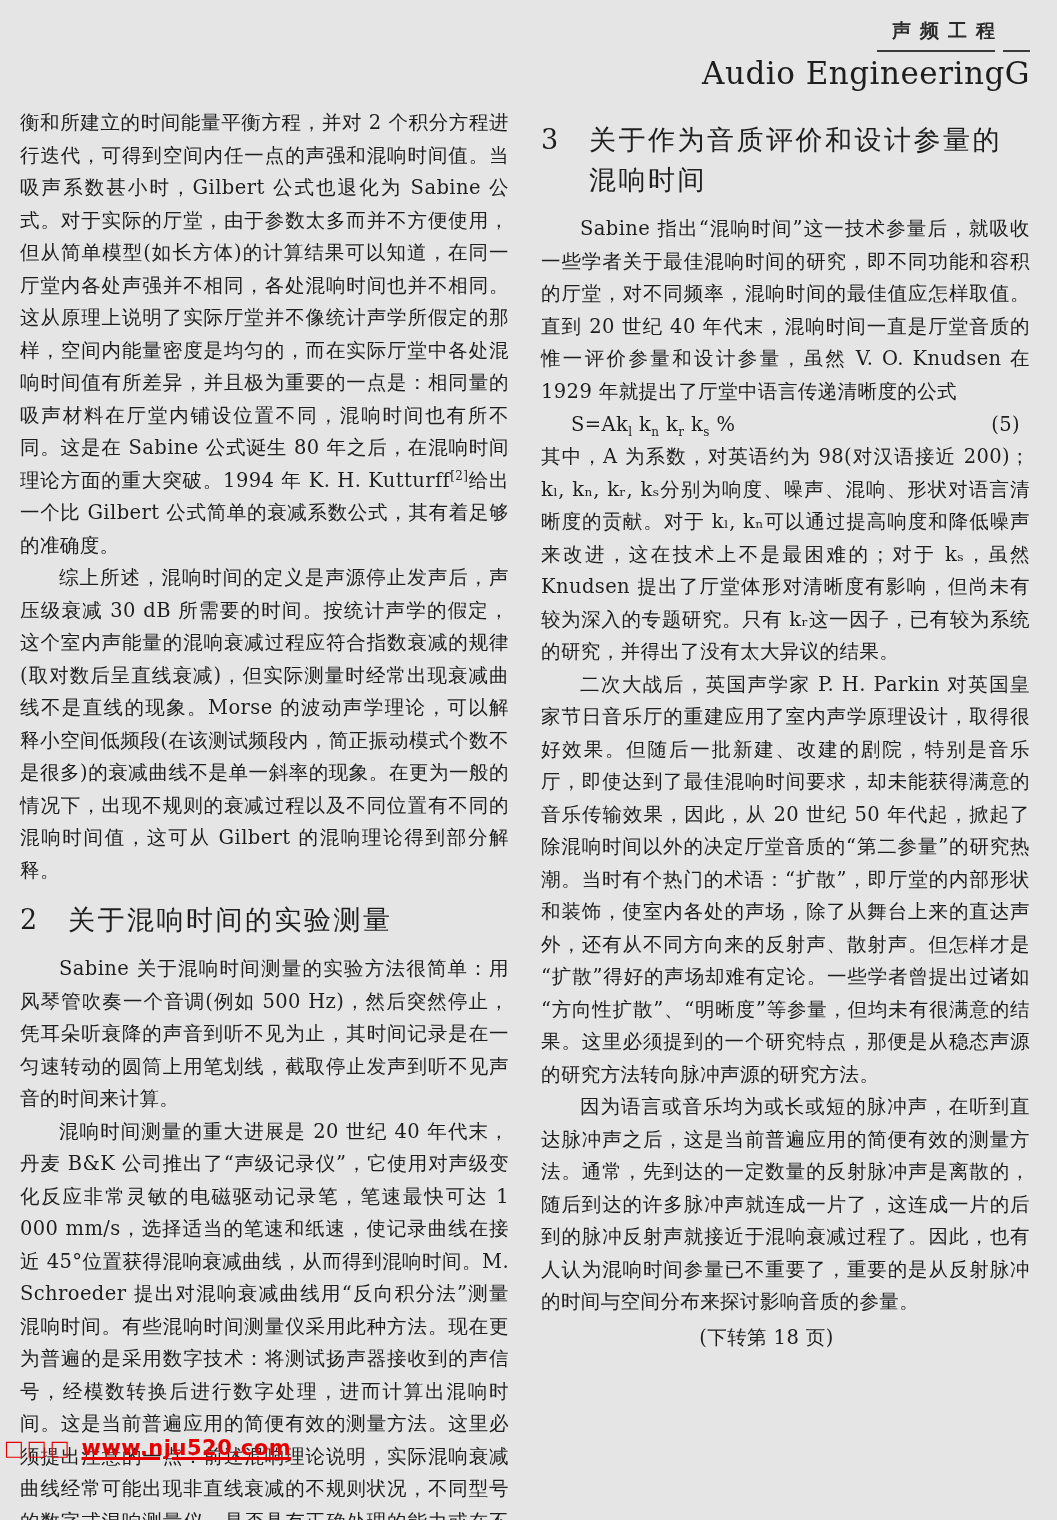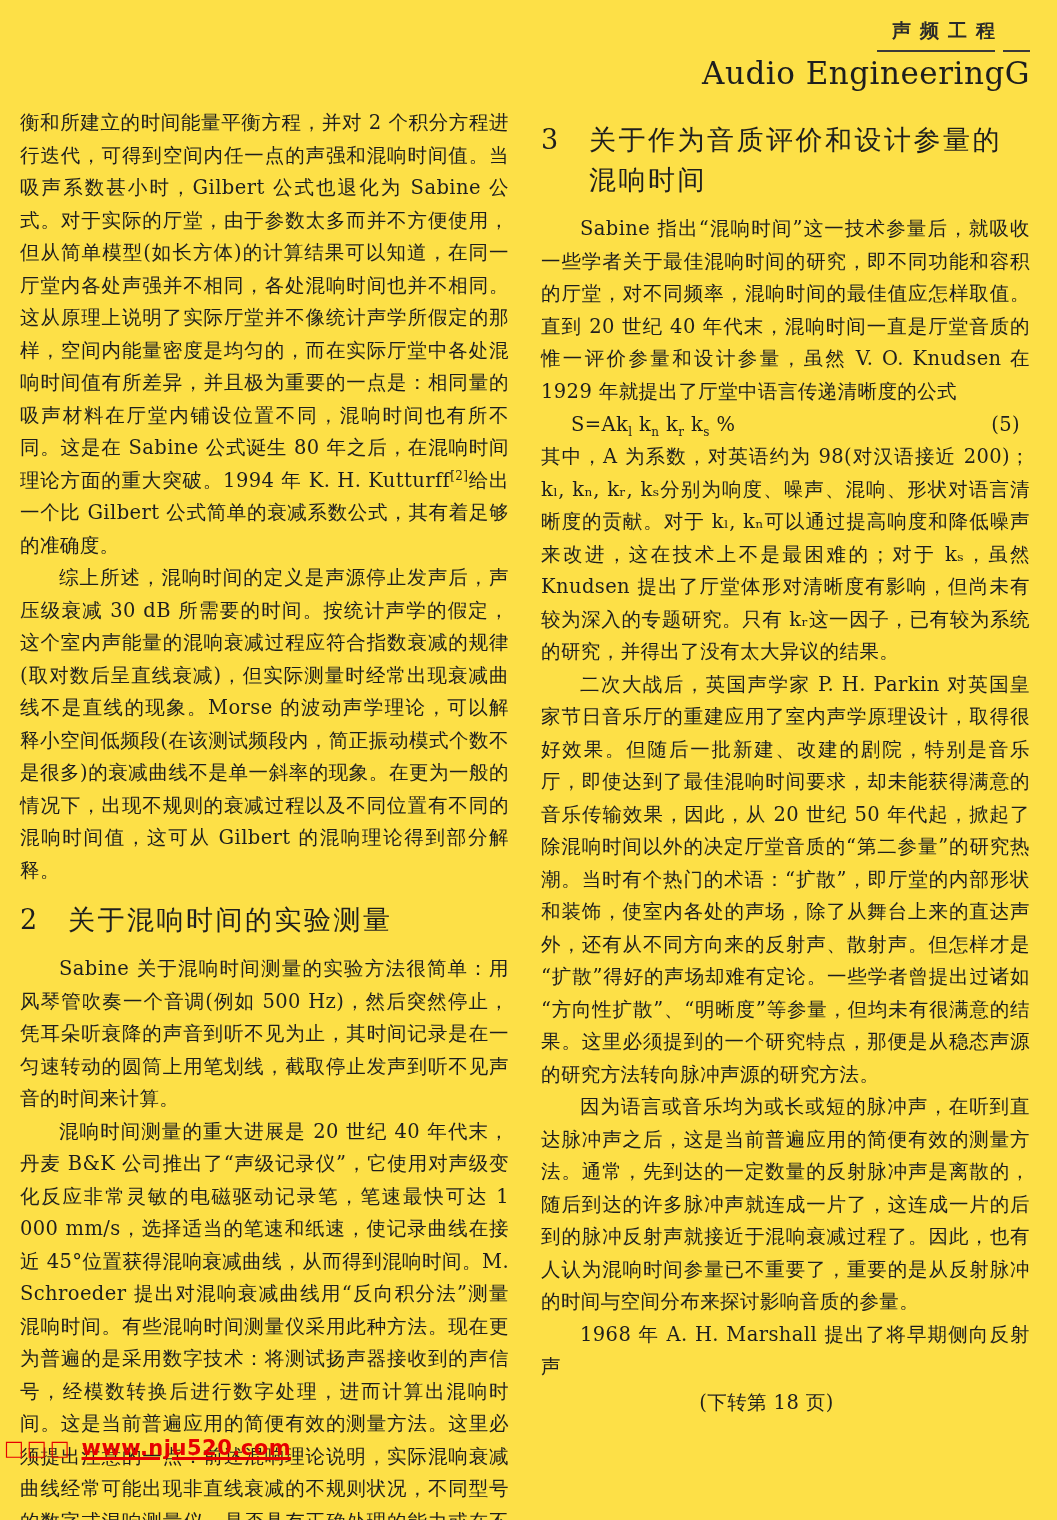--- a/index.html
+++ b/index.html
@@ -1,19 +1,19 @@
 <!DOCTYPE html>
 <html lang="zh"><head>
 <meta charset="utf-8">
 <style>
   html,body{margin:0;padding:0;background:#ffffff;}
   .page{
     position:relative;
     width:1057px;height:1520px;
-    background:#fde047;
+    background:#e5e5e5;
     box-sizing:border-box;
     padding:0 27px 16px 20px;
     overflow:hidden;
     font-family:"DejaVu Serif","Liberation Serif","DejaVu Sans",serif;
     color:#1e1e1e;
   }
   
   header{padding-top:18px;}
   .hdr{margin-left:auto;width:max-content;text-align:right;}
   .journal-cn{
@@ -109,21 +109,20 @@
       <p class="ind">Sabine 指出“混响时间”这一技术参量后，就吸收一些学者关于最佳混响时间的研究，即不同功能和容积的厅堂，对不同频率，混响时间的最佳值应怎样取值。直到 20 世纪 40 年代末，混响时间一直是厅堂音质的惟一评价参量和设计参量，虽然 V. O. Knudsen 在 1929 年就提出了厅堂中语言传递清晰度的公式</p>
 
       <div class="formula">
         <span class="f-expr"><span>S=Ak</span><sub>l</sub> <span>k</span><sub>n</sub> <span>k</span><sub>r</sub> <span>k</span><sub>s</sub> <span>%</span></span>
         <span class="f-num">(5)</span>
       </div>
 
       <p class="cont">其中，A 为系数，对英语约为 98(对汉语接近 200)；kₗ, kₙ, kᵣ, kₛ分别为响度、噪声、混响、形状对语言清晰度的贡献。对于 kₗ, kₙ可以通过提高响度和降低噪声来改进，这在技术上不是最困难的；对于 kₛ，虽然 Knudsen 提出了厅堂体形对清晰度有影响，但尚未有较为深入的专题研究。只有 kᵣ这一因子，已有较为系统的研究，并得出了没有太大异议的结果。</p>
       <p class="ind">二次大战后，英国声学家 P. H. Parkin 对英国皇家节日音乐厅的重建应用了室内声学原理设计，取得很好效果。但随后一批新建、改建的剧院，特别是音乐厅，即使达到了最佳混响时间要求，却未能获得满意的音乐传输效果，因此，从 20 世纪 50 年代起，掀起了除混响时间以外的决定厅堂音质的“第二参量”的研究热潮。当时有个热门的术语：“扩散”，即厅堂的内部形状和装饰，使室内各处的声场，除了从舞台上来的直达声外，还有从不同方向来的反射声、散射声。但怎样才是“扩散”得好的声场却难有定论。一些学者曾提出过诸如“方向性扩散”、“明晰度”等参量，但均未有很满意的结果。这里必须提到的一个研究特点，那便是从稳态声源的研究方法转向脉冲声源的研究方法。</p>
       <p class="ind">因为语言或音乐均为或长或短的脉冲声，在听到直达脉冲声之后，这是当前普遍应用的简便有效的测量方法。通常，先到达的一定数量的反射脉冲声是离散的，随后到达的许多脉冲声就连成一片了，这连成一片的后到的脉冲反射声就接近于混响衰减过程了。因此，也有人认为混响时间参量已不重要了，重要的是从反射脉冲的时间与空间分布来探讨影响音质的参量。</p>
-      <p class="ind">1968 年 A. H. Marshall 提出了将早期侧向反射声</p>
 
       <div class="turn-note">(下转第 18 页)</div>
     </section>
 
   </main>
 
   <div class="watermark" style="color: rgb(230, 0, 0);">
     <span class="wm-boxes">□□□</span>
     <span class="wm-url">www.nju520.com</span>
   </div>

